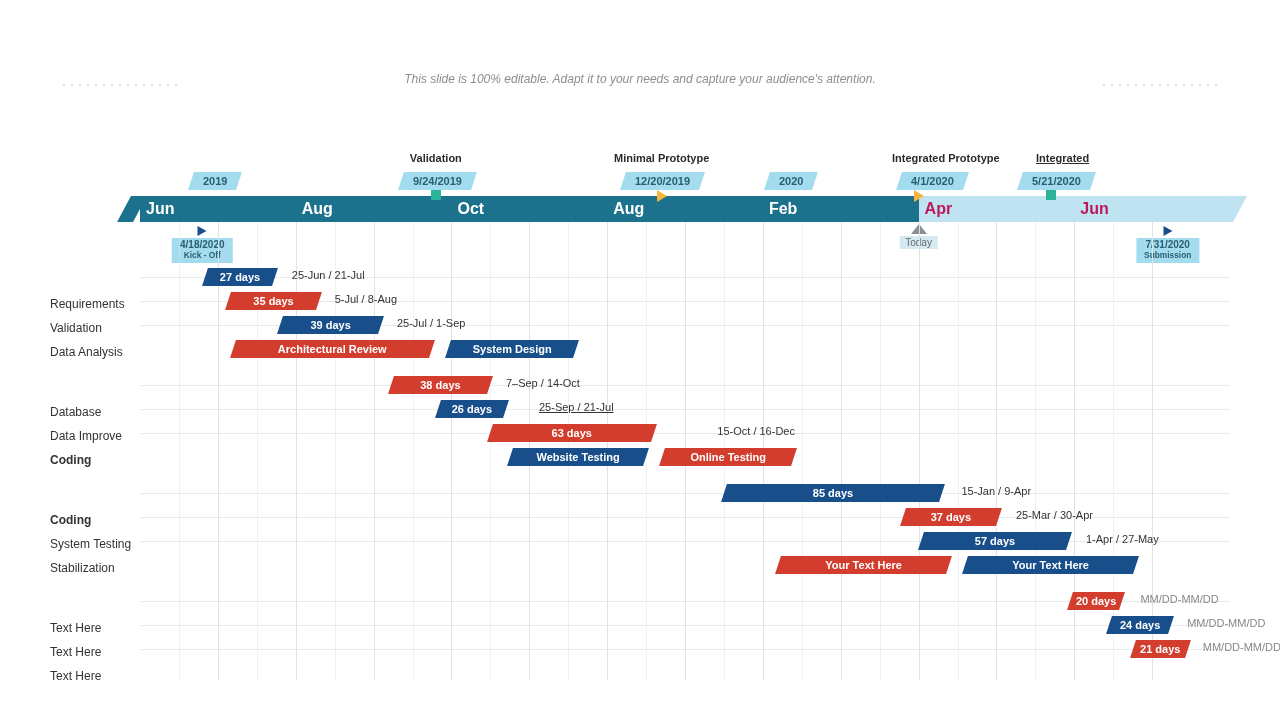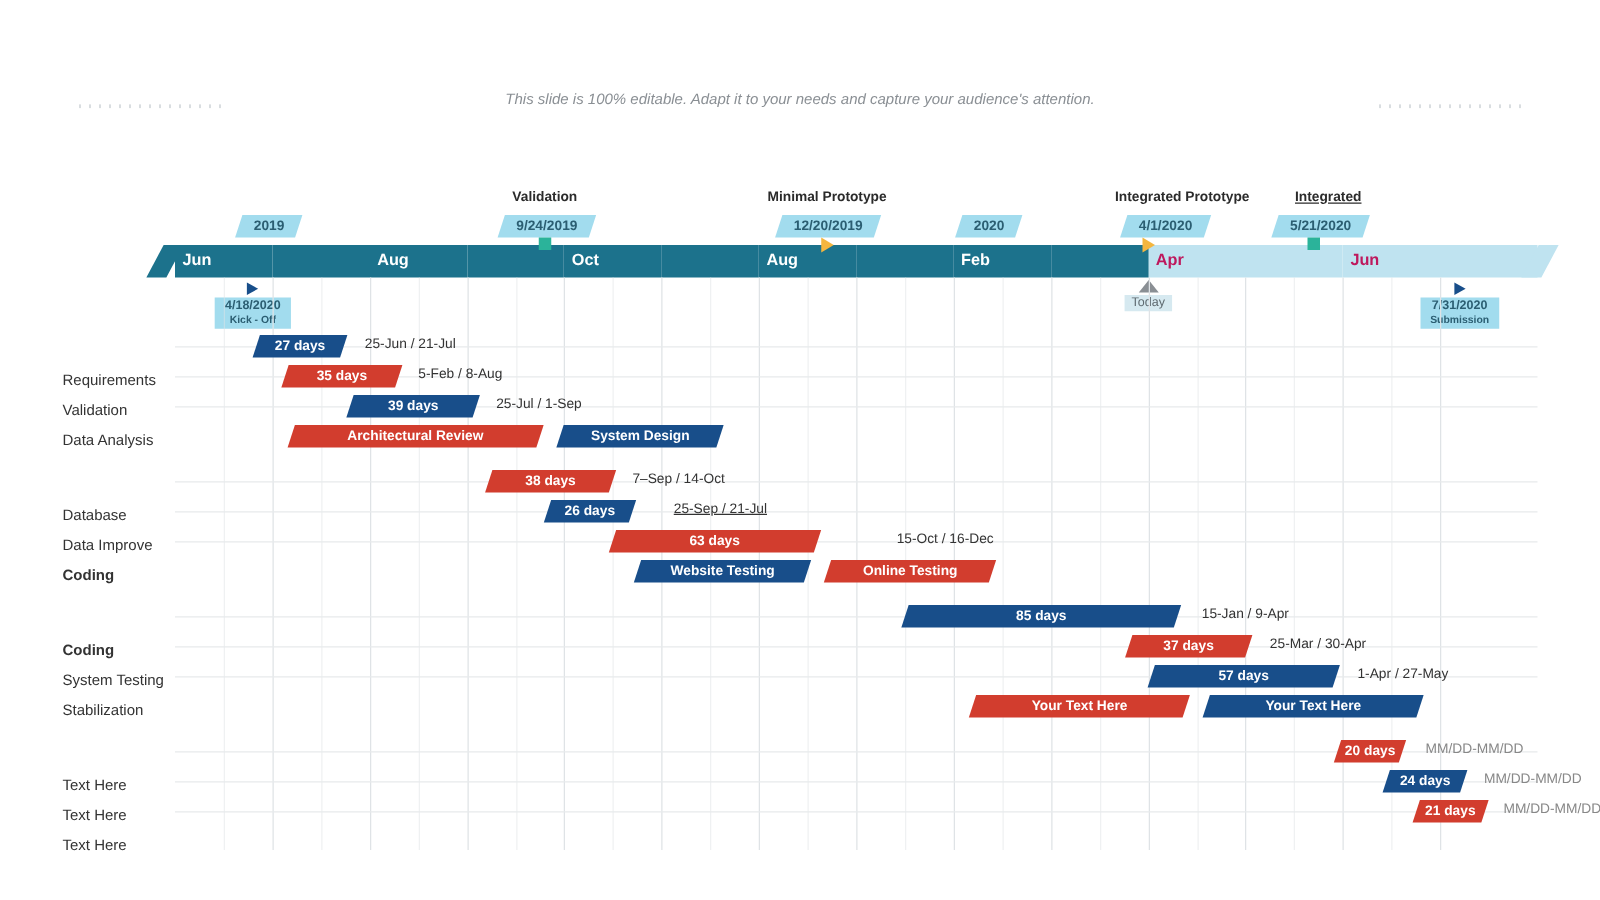--- a/index.html
+++ b/index.html
@@ -76,21 +76,21 @@
     display: flex;
   }
   .axisbar .seg {
     flex: 1 1 0;
     height: 100%;
     position: relative;
   }
   .axisbar .seg.past { background:#1c728c; }
   .axisbar .seg.future { background:#bfe3f0; color:#3b6d7d; }
   .axisbar .seg .mname {
-    position:absolute; left:6px; top:4px; font-size:13px; font-weight:700; color:#fff;
+    position:absolute; left:6px; top:4px; font-size:16px; font-weight:700; color:#fff;
   }
   .axisbar .seg.future .mname { color:#be185d; }
   .axis-left-par, .axis-right-par {
     position:absolute; top:46px; width:16px; height:26px;
     background:#bfe3f0;
     transform:skewX(-28deg);
   }
   .axis-left-par { left:-16px; background:#1c728c; }
   .axis-right-par { right:-10px; }
 
@@ -353,21 +353,21 @@
               <span class="btxt">27 days</span>
             </div>
             <div class="dater" style="left: 151.821px;">25-Jun / 21-Jul</div>
           </div>
           <div class="row">
             <div class="rlab">Validation</div>
             <div class="baseline"></div>
             <div class="bar red" style="left: 87.9786px; width: 91.0929px;">
               <span class="btxt">35 days</span>
             </div>
-            <div class="dater" style="left: 194.643px;">5-Feb / 8-Aug</div>
+            <div class="dater" style="left: 194.643px;">5-Jul / 8-Aug</div>
           </div>
           <div class="row">
             <div class="rlab">Data Analysis</div>
             <div class="baseline"></div>
             <div class="bar blue" style="left: 140.143px; width: 101.214px;">
               <span class="btxt">39 days</span>
             </div>
             <div class="dater" style="left: 256.929px;">25-Jul / 1-Sep</div>
           </div>
           <div class="row">

